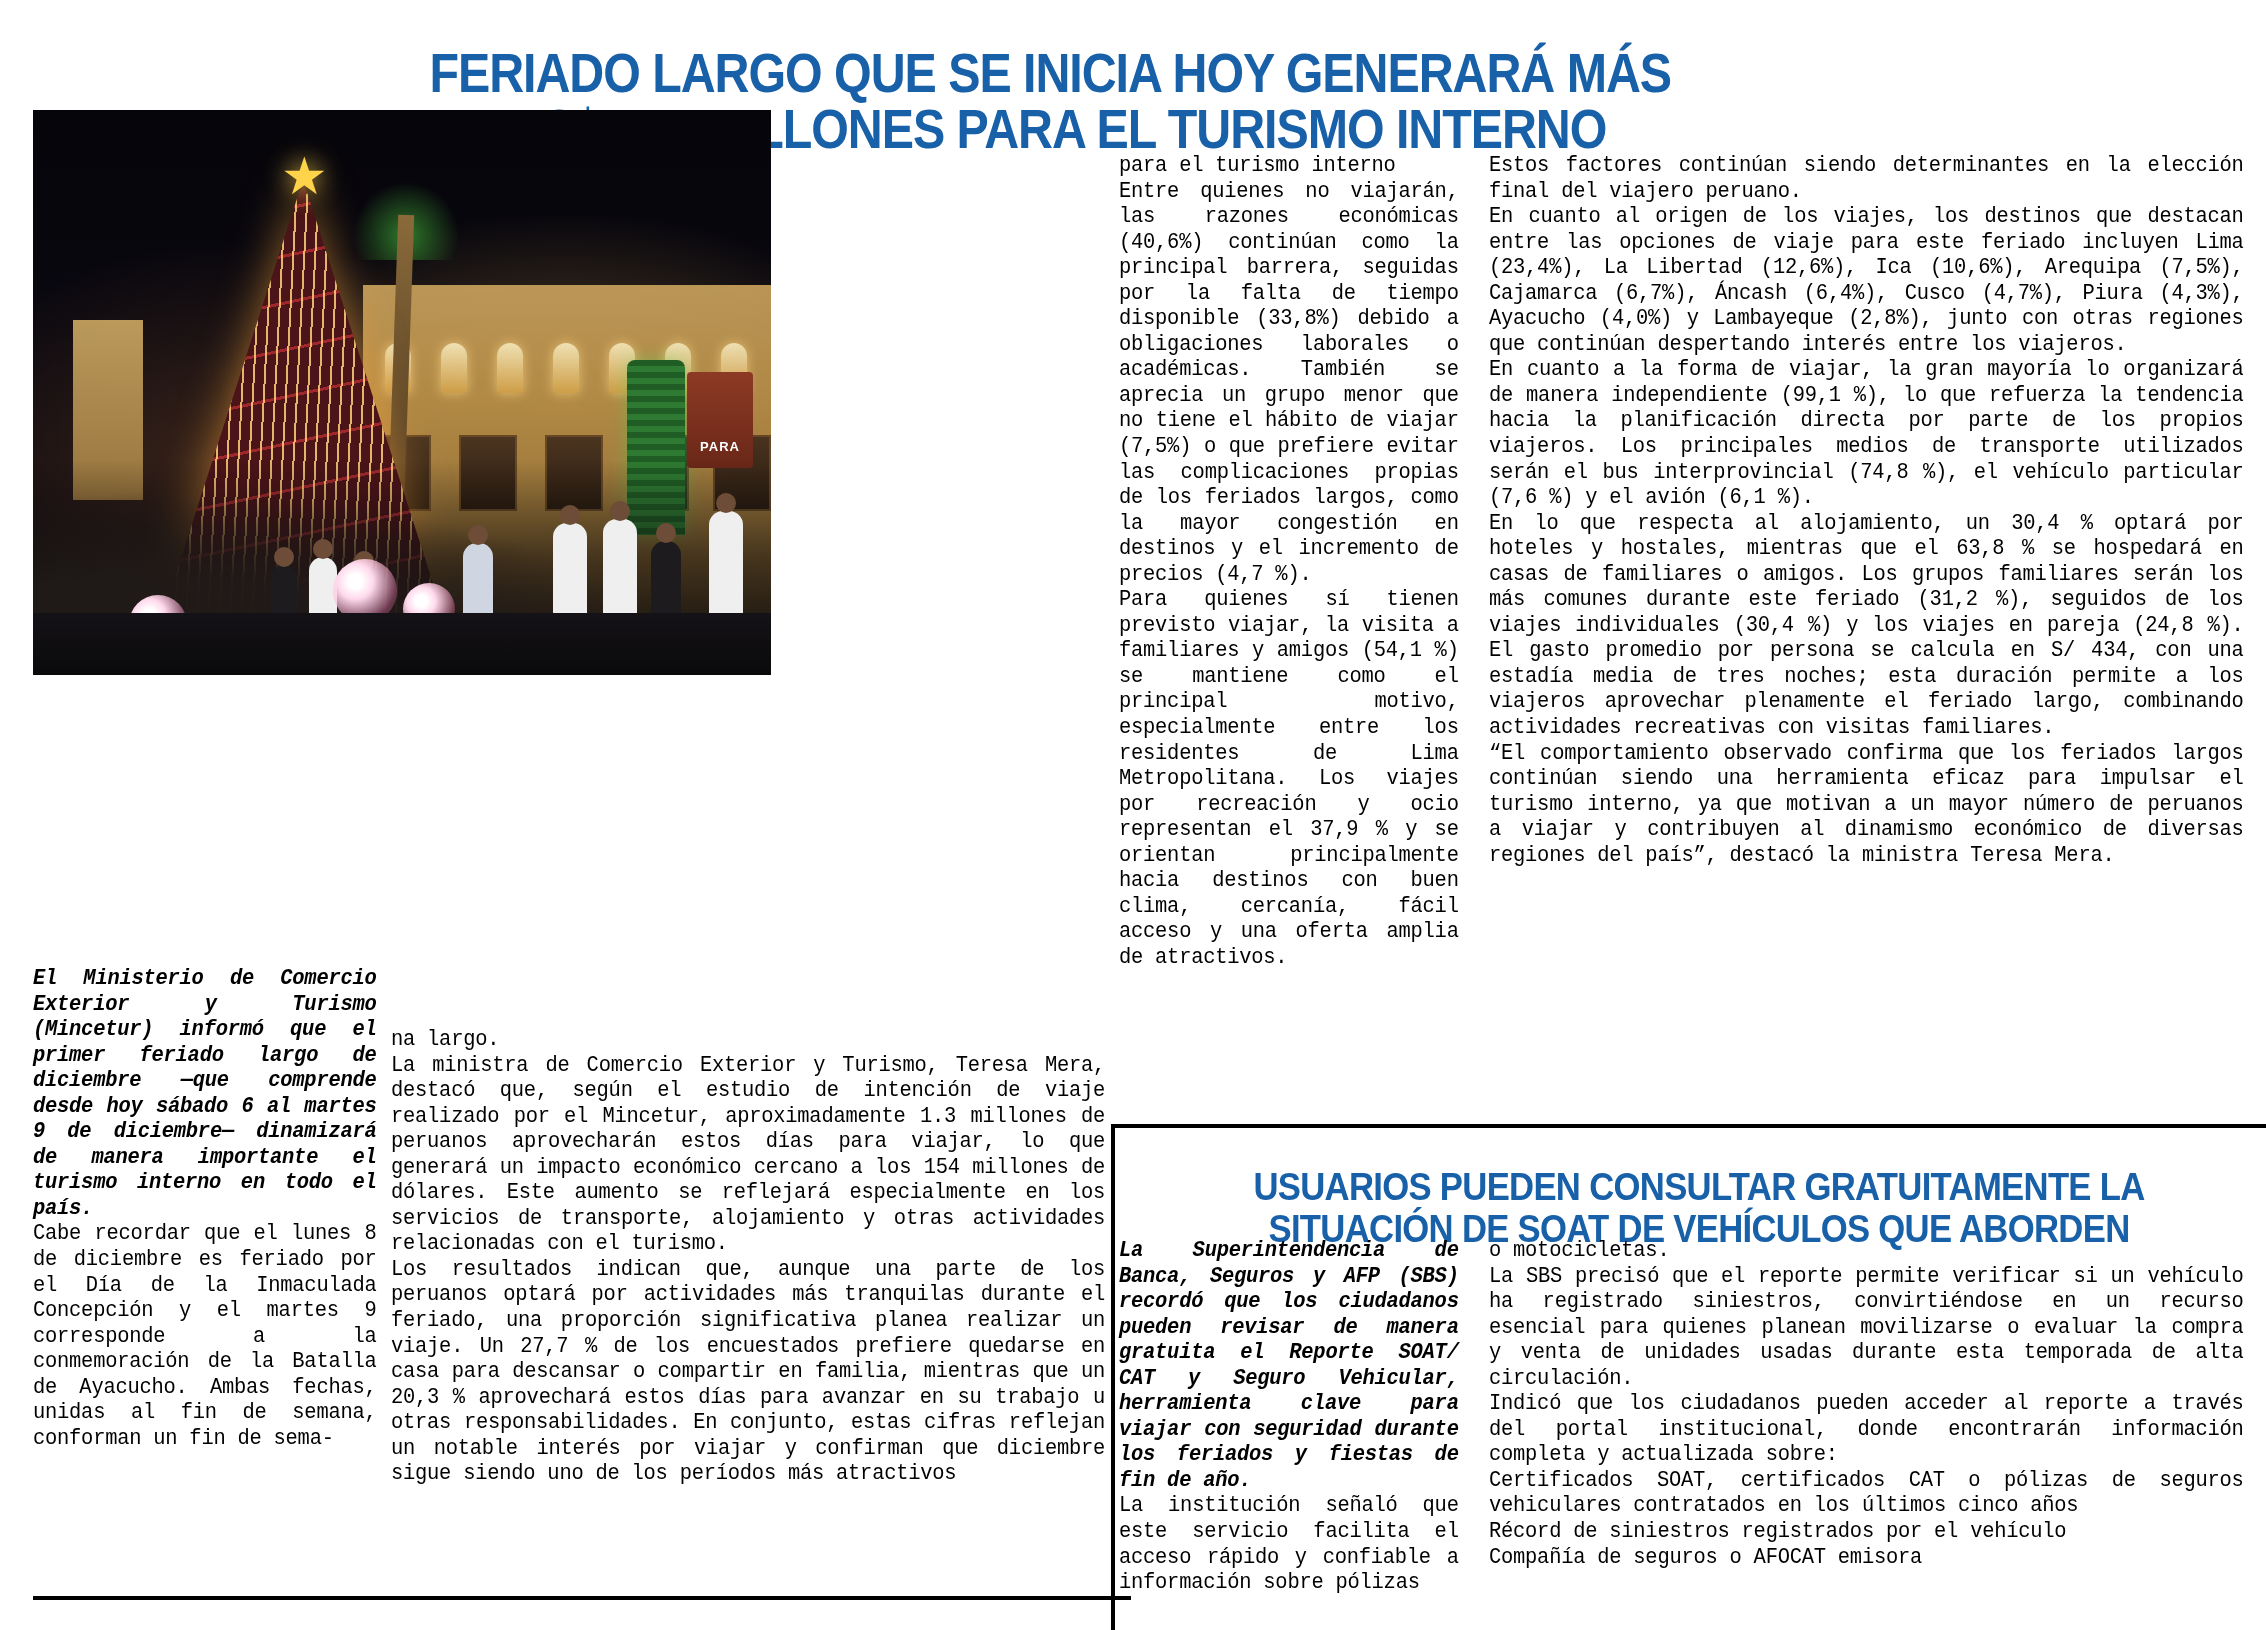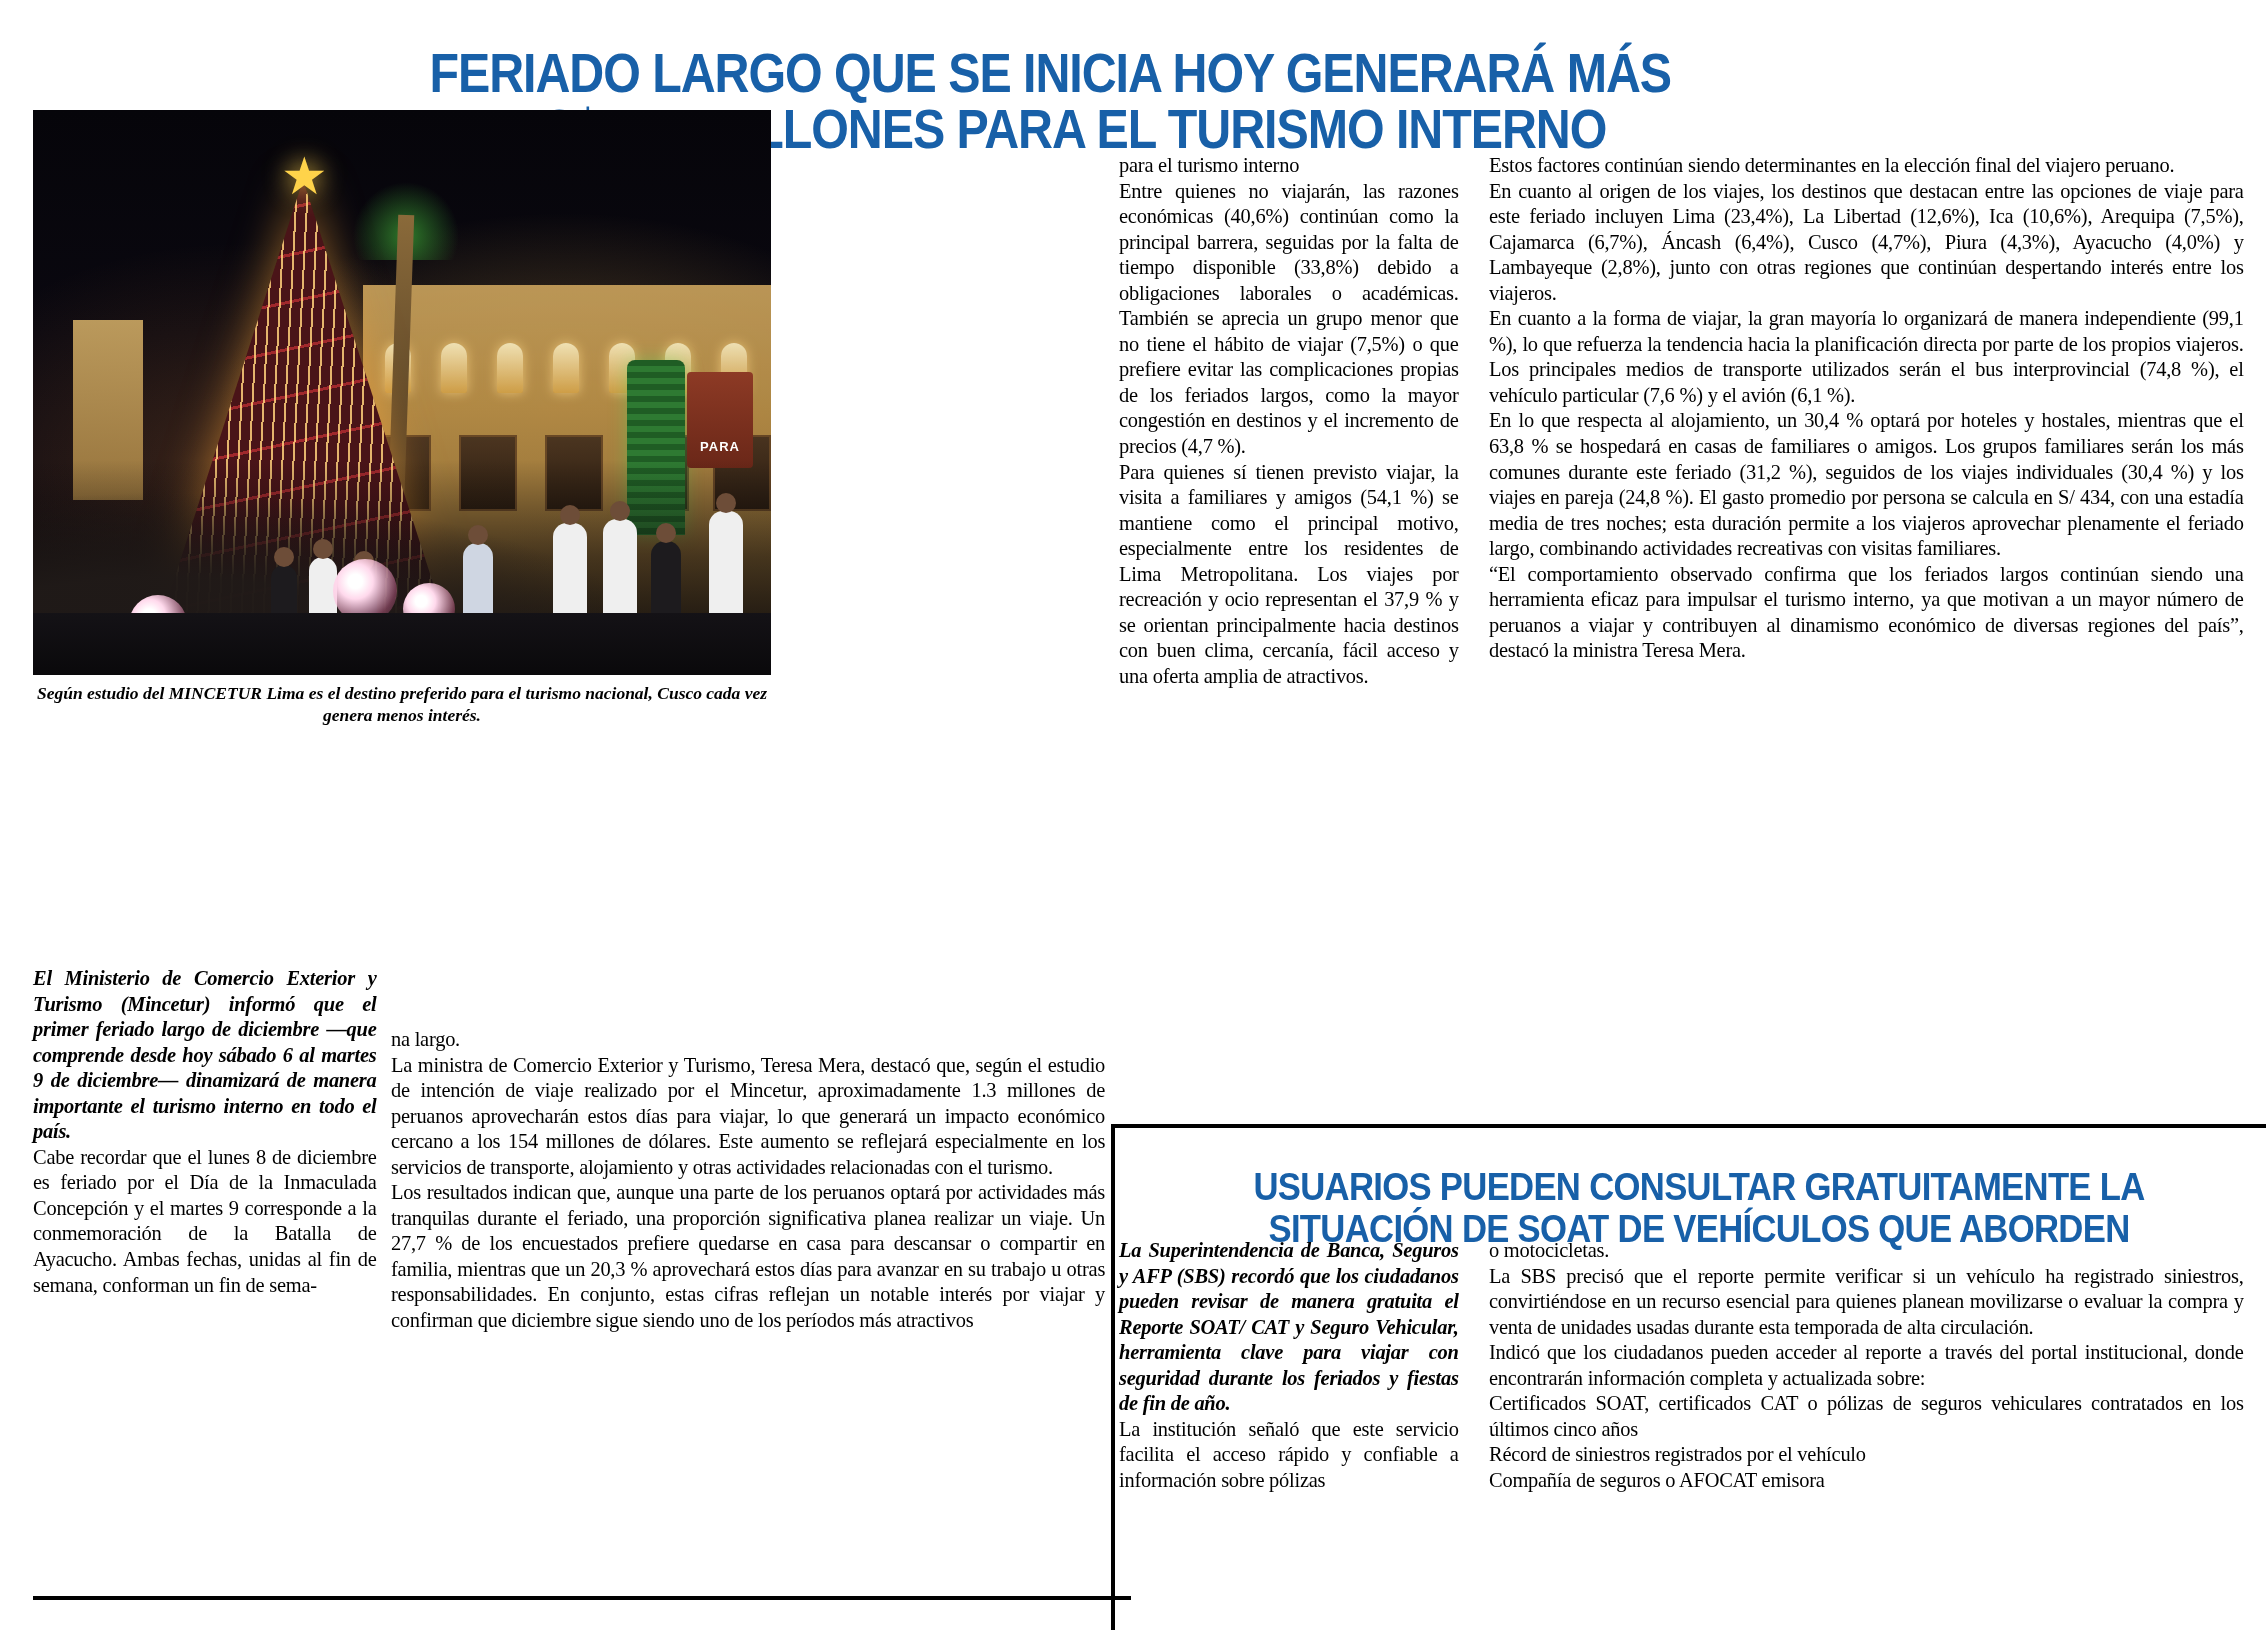--- a/index.html
+++ b/index.html
@@ -189,21 +189,21 @@
     font-size: 17.5px;
     line-height: 1.28;
     color: #000;
   }
 
   
   .col {
     position: absolute;
     text-align: justify;
     color: #000;
-    font-family: Liberation Serif, serif;
+    font-family: Liberation Mono, monospace;
   }
   .col p { margin: 0; }
 
   .body-text {
     font-size: 21.2px;
     line-height: 1.205;
     letter-spacing: -0.25px;
     transform: scaleX(0.965);
     transform-origin: left top;
   }
@@ -324,21 +324,20 @@
       </div>
 
     <div class="orb" style="left:300px; bottom:52px; width:64px; height:64px;"></div>
     <div class="orb" style="left:370px; bottom:40px; width:52px; height:52px;"></div>
     <div class="orb" style="left:96px;  bottom:22px; width:58px; height:58px;"></div>
     <div class="orb" style="left:172px; bottom:14px; width:40px; height:40px;"></div>
 
     <div class="ground"></div>
   </div>
 
-  <div class="caption">Según estudio del MINCETUR Lima es el destino preferido para el turismo nacional, Cusco cada vez genera menos interés.</div>
 
   <div class="col" id="col-a1-c3">
     <p class="body-text">para el turismo interno</p>
     <p class="body-text">Entre quienes no viajarán, las razones económicas (40,6%) continúan como la principal barrera, seguidas por la falta de tiempo disponible (33,8%) debido a obligaciones laborales o académicas. También se aprecia un grupo menor que no tiene el hábito de viajar (7,5%) o que prefiere evitar las complicaciones propias de los feriados largos, como la mayor congestión en destinos y el incremento de precios (4,7 %).</p>
     <p class="body-text">Para quienes sí tienen previsto viajar, la visita a familiares y amigos (54,1 %) se mantiene como el principal motivo, especialmente entre los residentes de Lima Metropolitana. Los viajes por recreación y ocio representan el 37,9 % y se orientan principalmente hacia destinos con buen clima, cercanía, fácil acceso y una oferta amplia de atractivos.</p>
   </div>
 
   <div class="col" id="col-a1-c4">
     <p class="body-text">Estos factores continúan siendo determinantes en la elección final del viajero peruano.</p>
     <p class="body-text">En cuanto al origen de los viajes, los destinos que destacan entre las opciones de viaje para este feriado incluyen Lima (23,4%), La Libertad (12,6%), Ica (10,6%), Arequipa (7,5%), Cajamarca (6,7%), Áncash (6,4%), Cusco (4,7%), Piura (4,3%), Ayacucho (4,0%) y Lambayeque (2,8%), junto con otras regiones que continúan despertando interés entre los viajeros.</p>

